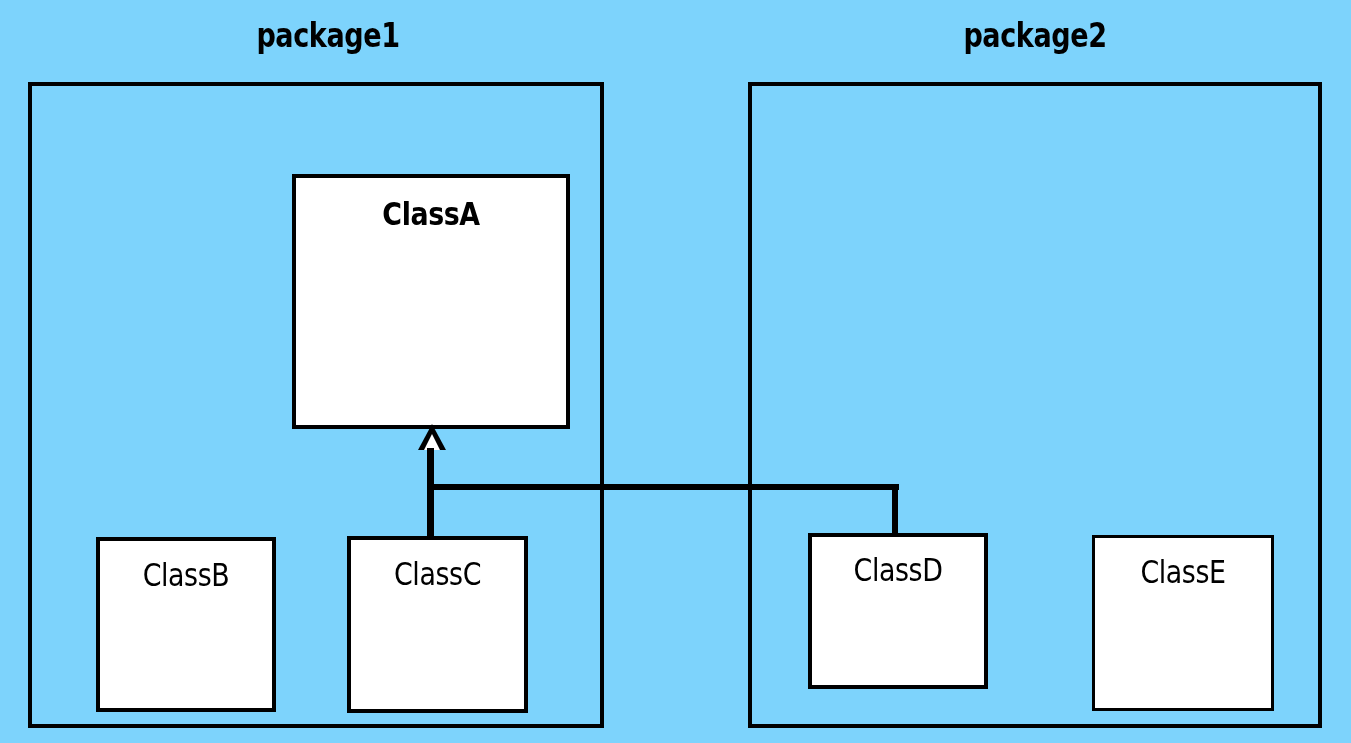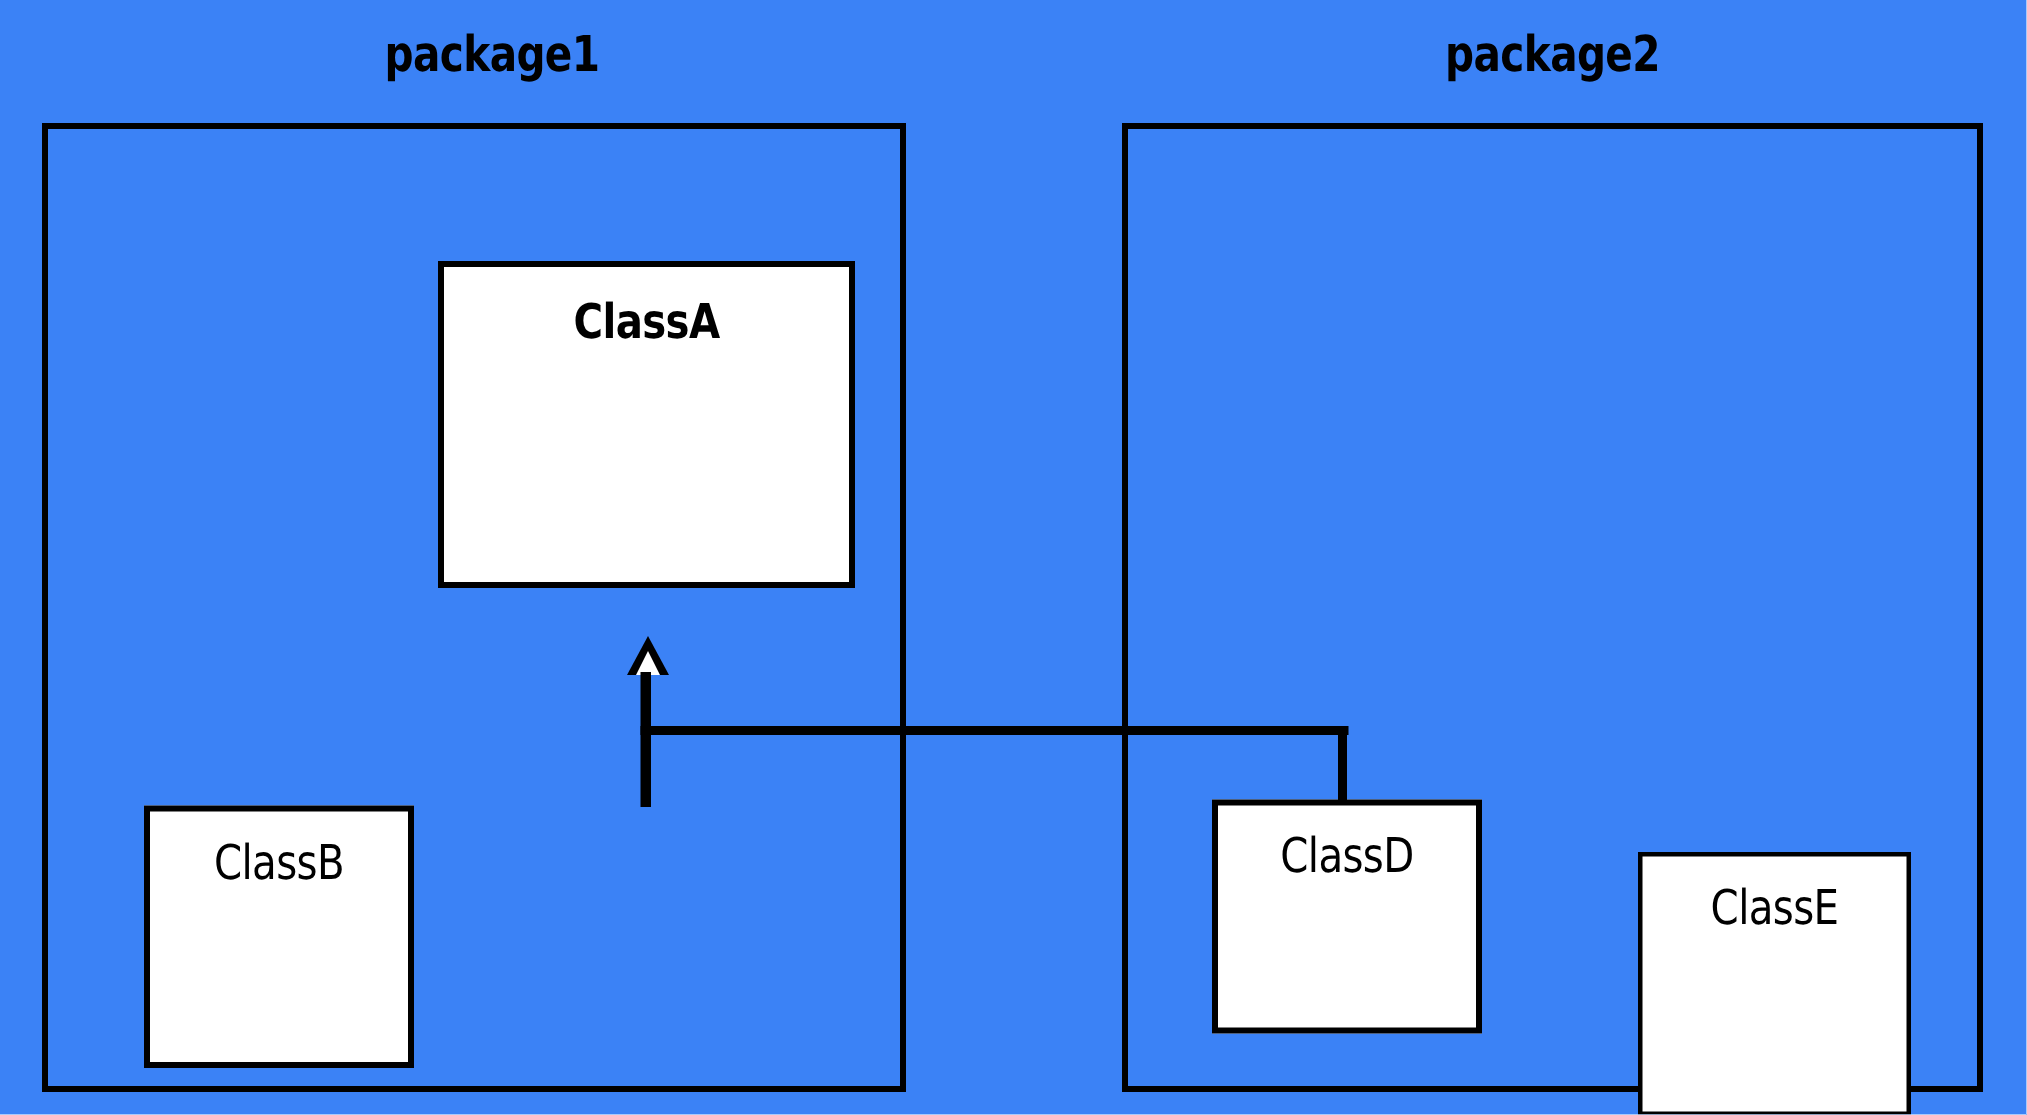--- a/index.html
+++ b/index.html
@@ -5,21 +5,21 @@
 <style>
   html, body {
     margin: 0;
     padding: 0;
     background: #ffffff;
   }
   #canvas {
     position: relative;
     width: 1351px;
     height: 743px;
-    background: #3b82f6;
+    background: #7dd3fc;
     overflow: hidden;
     font-family: "DejaVu Sans", sans-serif;
   }
 
   
   .package-label {
     position: absolute;
     text-align: center;
     color: #000000;
     font-family: "DejaVu Sans", sans-serif;
@@ -38,21 +38,20 @@
 
   
   .class-box {
     position: absolute;
     box-sizing: border-box;
     border: 4px solid #000000;
     background: #ffffff;
   }
   .class-box.thin {
     border-width: 3px;
-    margin-top: 33px;
   }
   .class-title {
     position: absolute;
     left: 0;
     right: 0;
     text-align: center;
     color: #000000;
     font-family: "DejaVu Sans", sans-serif;
     font-size: 32px;
     font-weight: 400;
@@ -109,28 +108,31 @@
 <body>
 
 <div id="canvas">
 
   <div class="package-label" style="left:183px; top:16px; width:290px;">package1</div>
   <div class="package-box" style="left:28px; top:82px; width:576px; height:646px;"></div>
 
   <div class="package-label" style="left:890px; top:16px; width:290px;">package2</div>
   <div class="package-box" style="left:748px; top:82px; width:574px; height:646px;"></div>
 
-  <div class="class-box" style="left:292px; top:174px; width:278px; height:218px;">
+  <div class="class-box" style="left:292px; top:174px; width:278px; height:255px;">
     <div class="class-title bold" style="top:17px;">ClassA</div>
   </div>
 
   <div class="class-box" style="left:96px; top:537px; width:180px; height:175px;">
     <div class="class-title" style="top:15px;">ClassB</div>
   </div>
 
+  <div class="class-box" style="left:347px; top:536px; width:181px; height:177px;">
+    <div class="class-title" style="top:15px;">ClassC</div>
+  </div>
 
   <div class="class-box" style="left:808px; top:533px; width:180px; height:156px;">
     <div class="class-title" style="top:14px;">ClassD</div>
   </div>
 
   <div class="class-box thin" style="left:1092px; top:535px; width:182px; height:176px;">
     <div class="class-title" style="top:15px;">ClassE</div>
   </div>
 
   <div class="arrow-gen arrow-outer" style="left:418px; top:424px;"></div>

